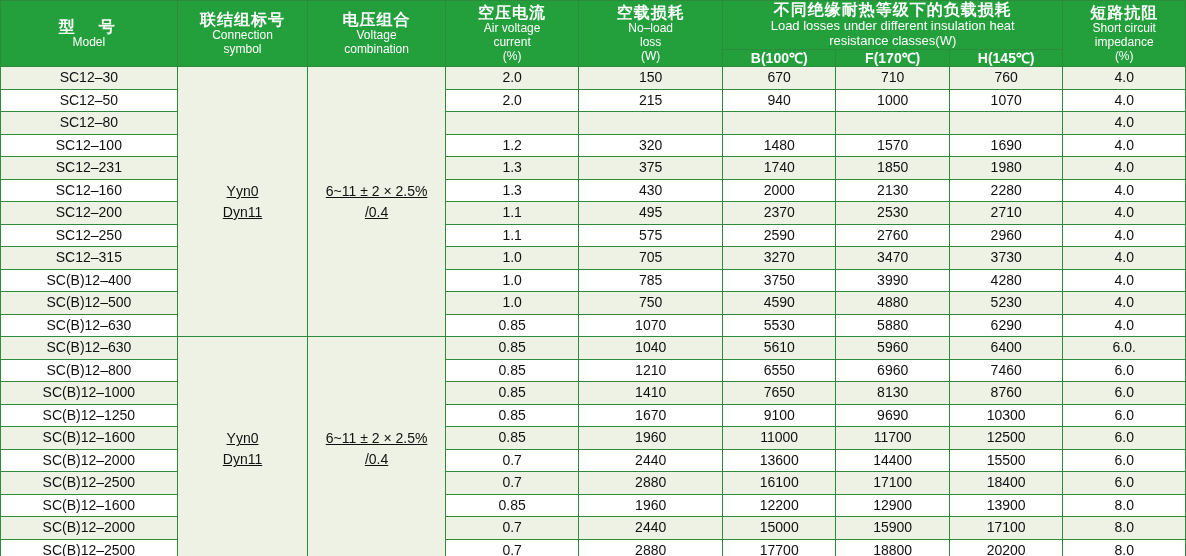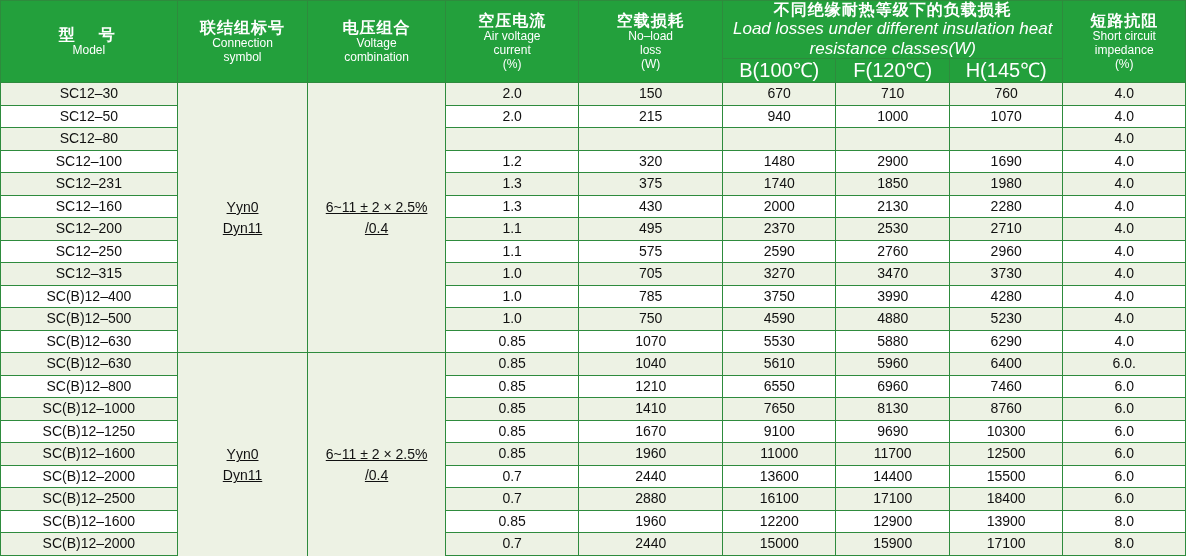--- a/index.html
+++ b/index.html
@@ -45,31 +45,30 @@
     letter-spacing: 4px;
   }
   .en {
     display: block;
     font-size: 12px;
     font-weight: normal;
     line-height: 1.15;
   }
   .en-sm {
     display: block;
-    font-size: 17px;
+    font-size: 13px;
     font-weight: normal;
     line-height: 1.15;
-    font-style: italic;
   }
   .grouphead {
     padding: 4px 0 3px 0;
   }
   .subhead {
-    font-size: 20px;
-    font-weight: normal;
+    font-size: 14px;
+    font-weight: bold;
     padding: 4px 0;
   }
   tbody td {
     font-size: 14px;
     height: 21.5px;
     line-height: 21.5px;
     color: #111111;
   }
   tbody tr.alt td {
     background: #edf2e4;
@@ -141,21 +140,21 @@
         </th>
         <th rowspan="2" class="grouphead">
           <span class="hz">短路抗阻</span>
           <span class="en">Short circuit</span>
           <span class="en">impedance</span>
           <span class="en">(%)</span>
         </th>
       </tr>
       <tr>
         <th class="subhead">B(100℃)</th>
-        <th class="subhead">F(120℃)</th>
+        <th class="subhead">F(170℃)</th>
         <th class="subhead">H(145℃)</th>
       </tr>
     </thead>
     <tbody id="tbody">
         <tr class="alt">
           <td>SC12–30</td>
           <td rowspan="12" class="merge">
             <div>Yyn0</div>
             <div>Dyn11</div>
           </td>
@@ -186,21 +185,21 @@
           <td></td>
           <td></td>
           <td></td>
           <td>4.0</td>
         </tr>
         <tr>
           <td>SC12–100</td>
           <td>1.2</td>
           <td>320</td>
           <td>1480</td>
-          <td>2900</td>
+          <td>1570</td>
           <td>1690</td>
           <td>4.0</td>
         </tr>
         <tr class="alt">
           <td>SC12–231</td>
           <td>1.3</td>
           <td>375</td>
           <td>1740</td>
           <td>1850</td>
           <td>1980</td>

